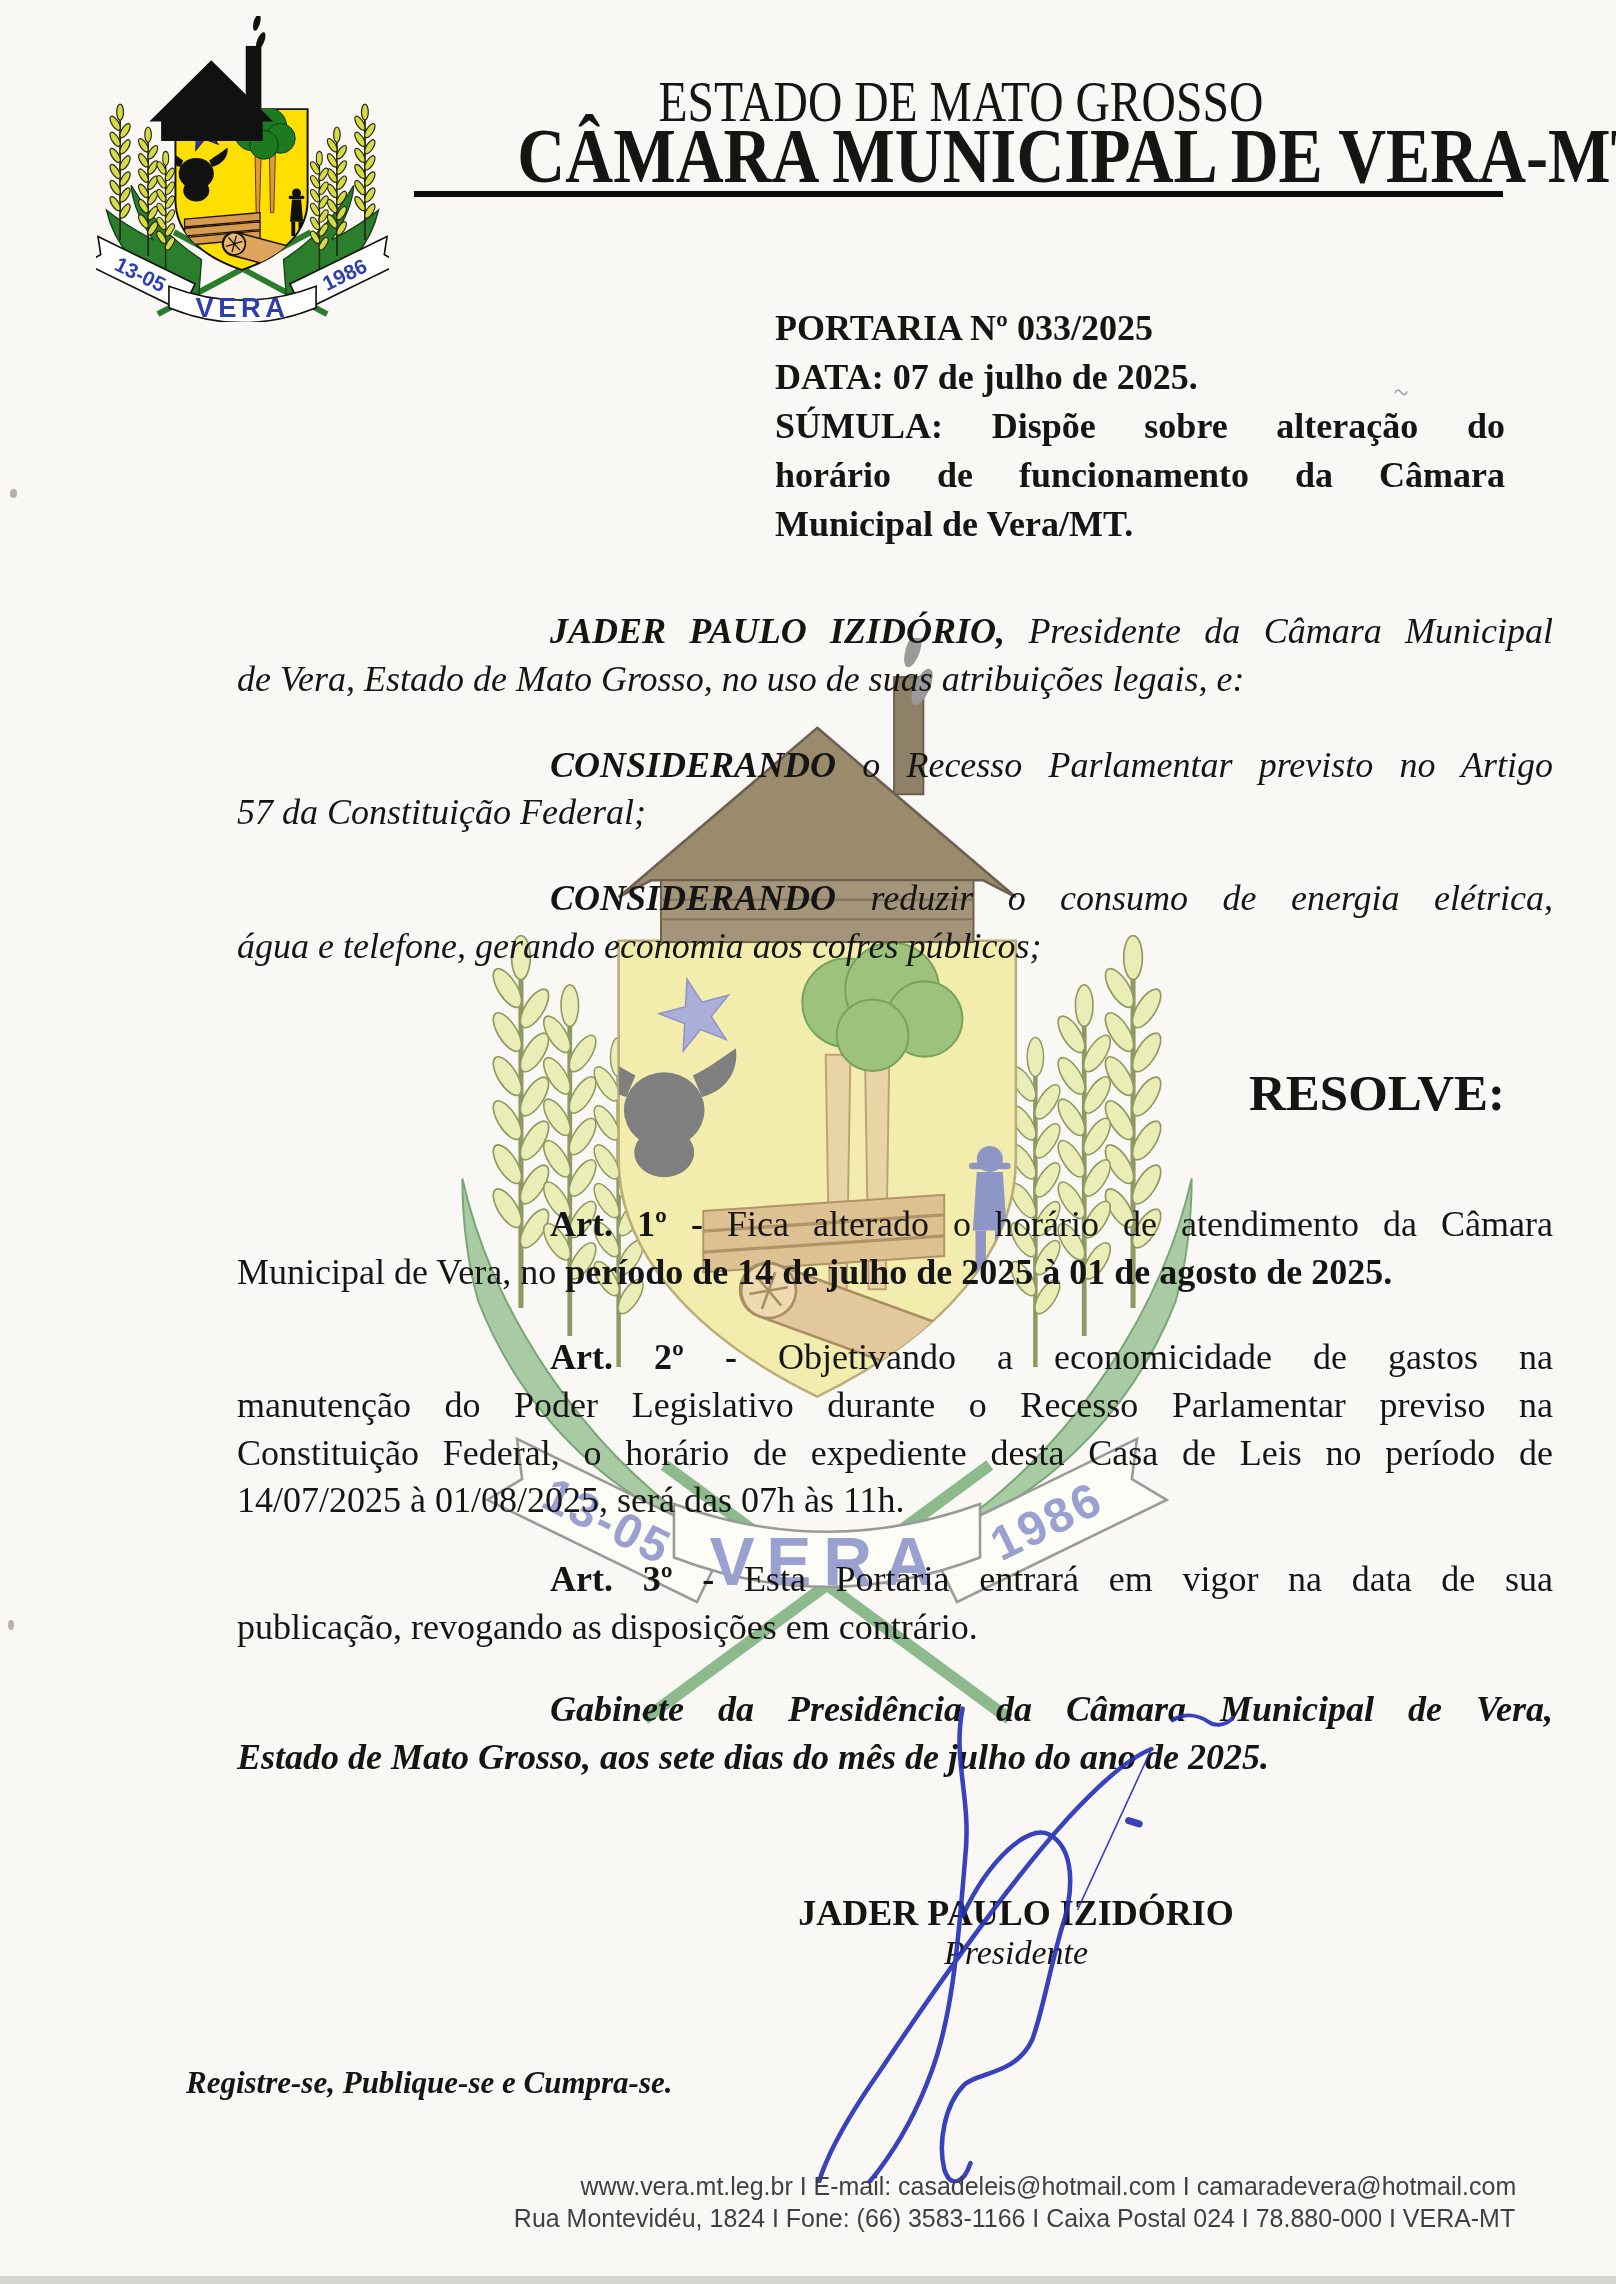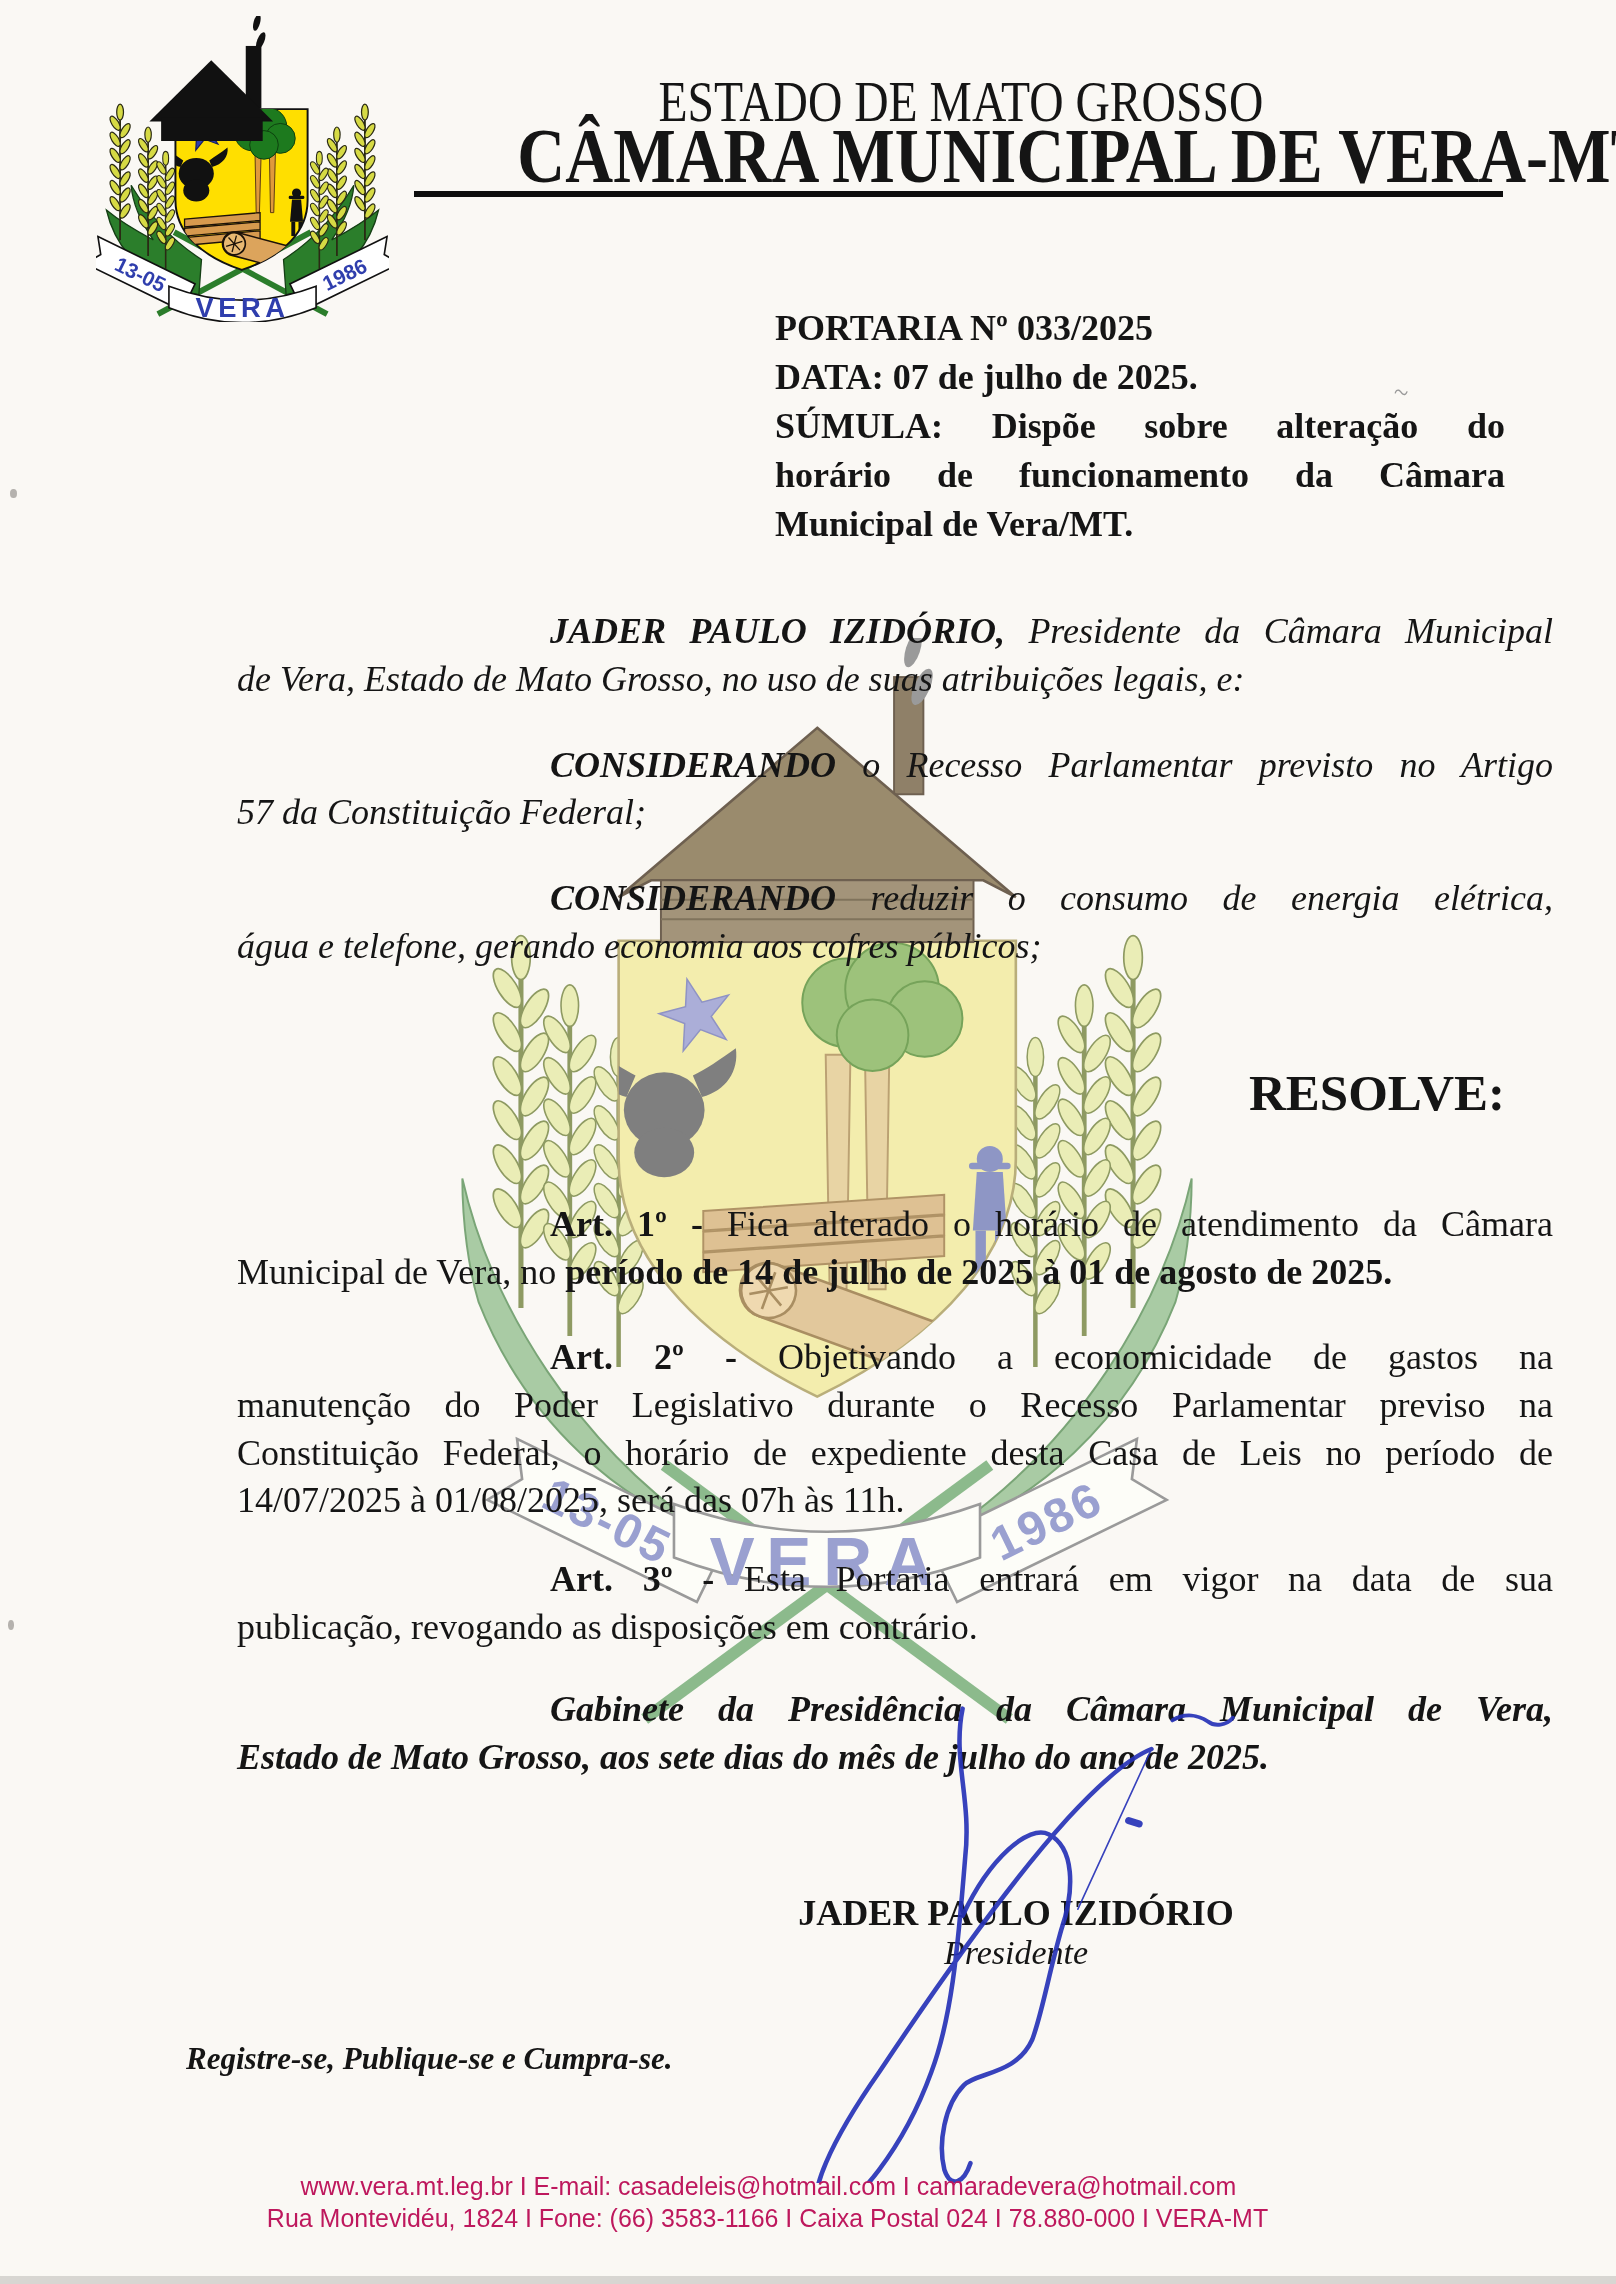--- a/index.html
+++ b/index.html
@@ -22,22 +22,22 @@
   .hstate{top:74px;font-size:56px;font-weight:normal;line-height:1;}
   .htitle{top:117px;font-size:78px;font-weight:bold;line-height:1;}
   .cond{display:inline-block;transform:scaleX(0.85);transform-origin:center;}
   .hrule{position:absolute;left:414px;top:191px;width:1089px;height:5.9px;background:#0d0d0d;}
   
   .resolve{left:189px;width:1316px;text-align:right;font-size:51px;font-weight:bold;}
   
   .signame{left:775px;width:482px;text-align:center;font-size:36px;font-weight:bold;}
   .sigrole{left:775px;width:482px;text-align:center;font-size:34px;font-style:italic;}
   
-  .closing{left:186px;font-size:31px;font-weight:bold;font-style:italic;}
-  .footer{left:0;width:1536px;text-align:center;font-family:"Liberation Sans",sans-serif;font-size:26px;color:#be185d;line-height:1;}
+  .closing{left:186px;font-size:31px;font-weight:bold;font-style:italic;margin-top:24px;}
+  .footer{left:0;width:1536px;text-align:right;font-family:"Liberation Sans",sans-serif;font-size:26px;color:#404040;line-height:1;}
   .fcond{display:inline-block;transform:scaleX(0.96);transform-origin:center;}
   svg{position:absolute;display:block;}
   svg text{font-family:"Liberation Sans",sans-serif;}
   .artifact{position:absolute;color:#999;font-size:26px;}
   .speck{position:absolute;background:#b5b2ae;border-radius:50%;}
   .botstrip{position:absolute;left:0;top:2276px;width:1616px;height:7.8px;background:#d8d6d2;}
 </style>
 </head>
 <body>
 

